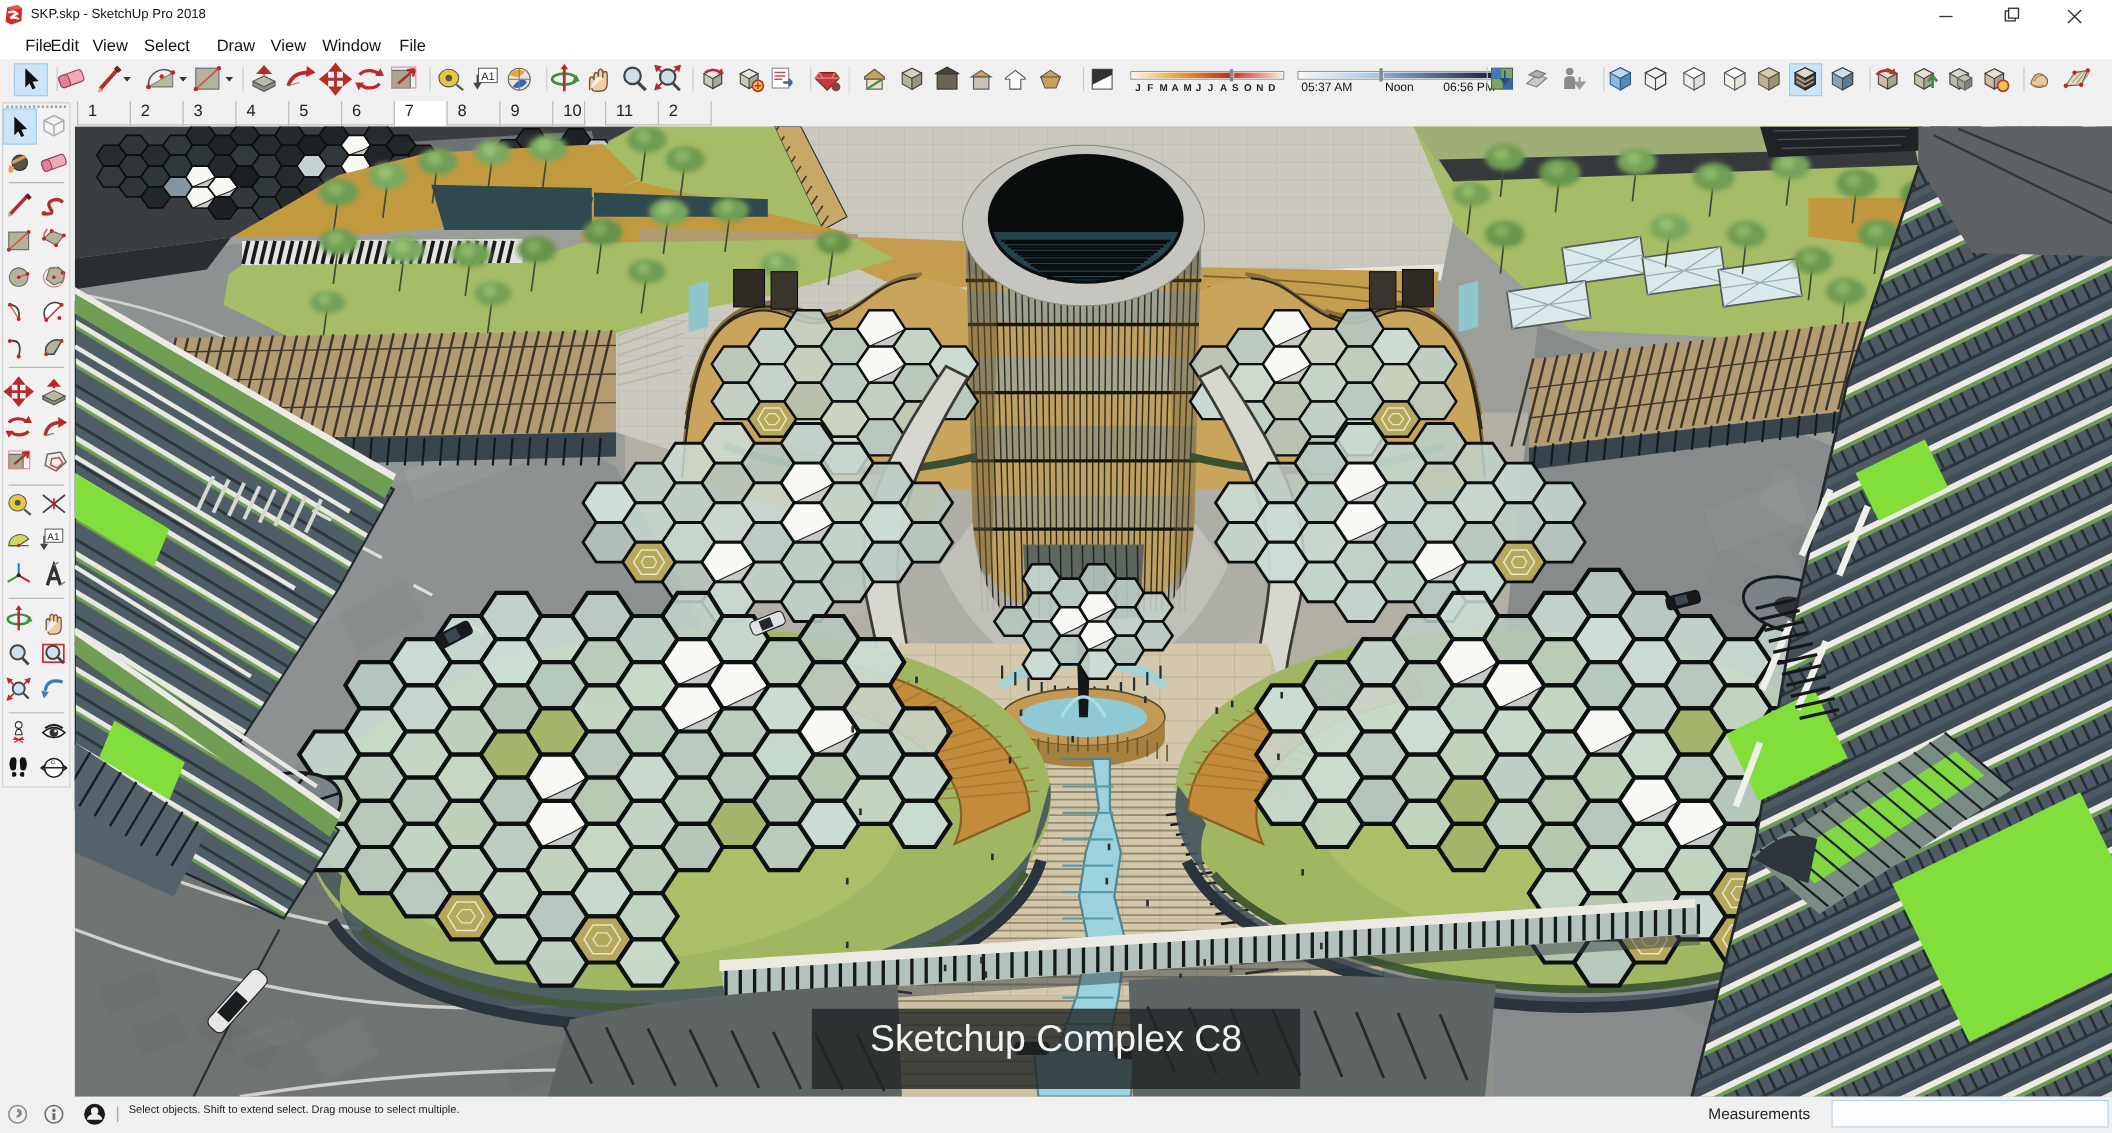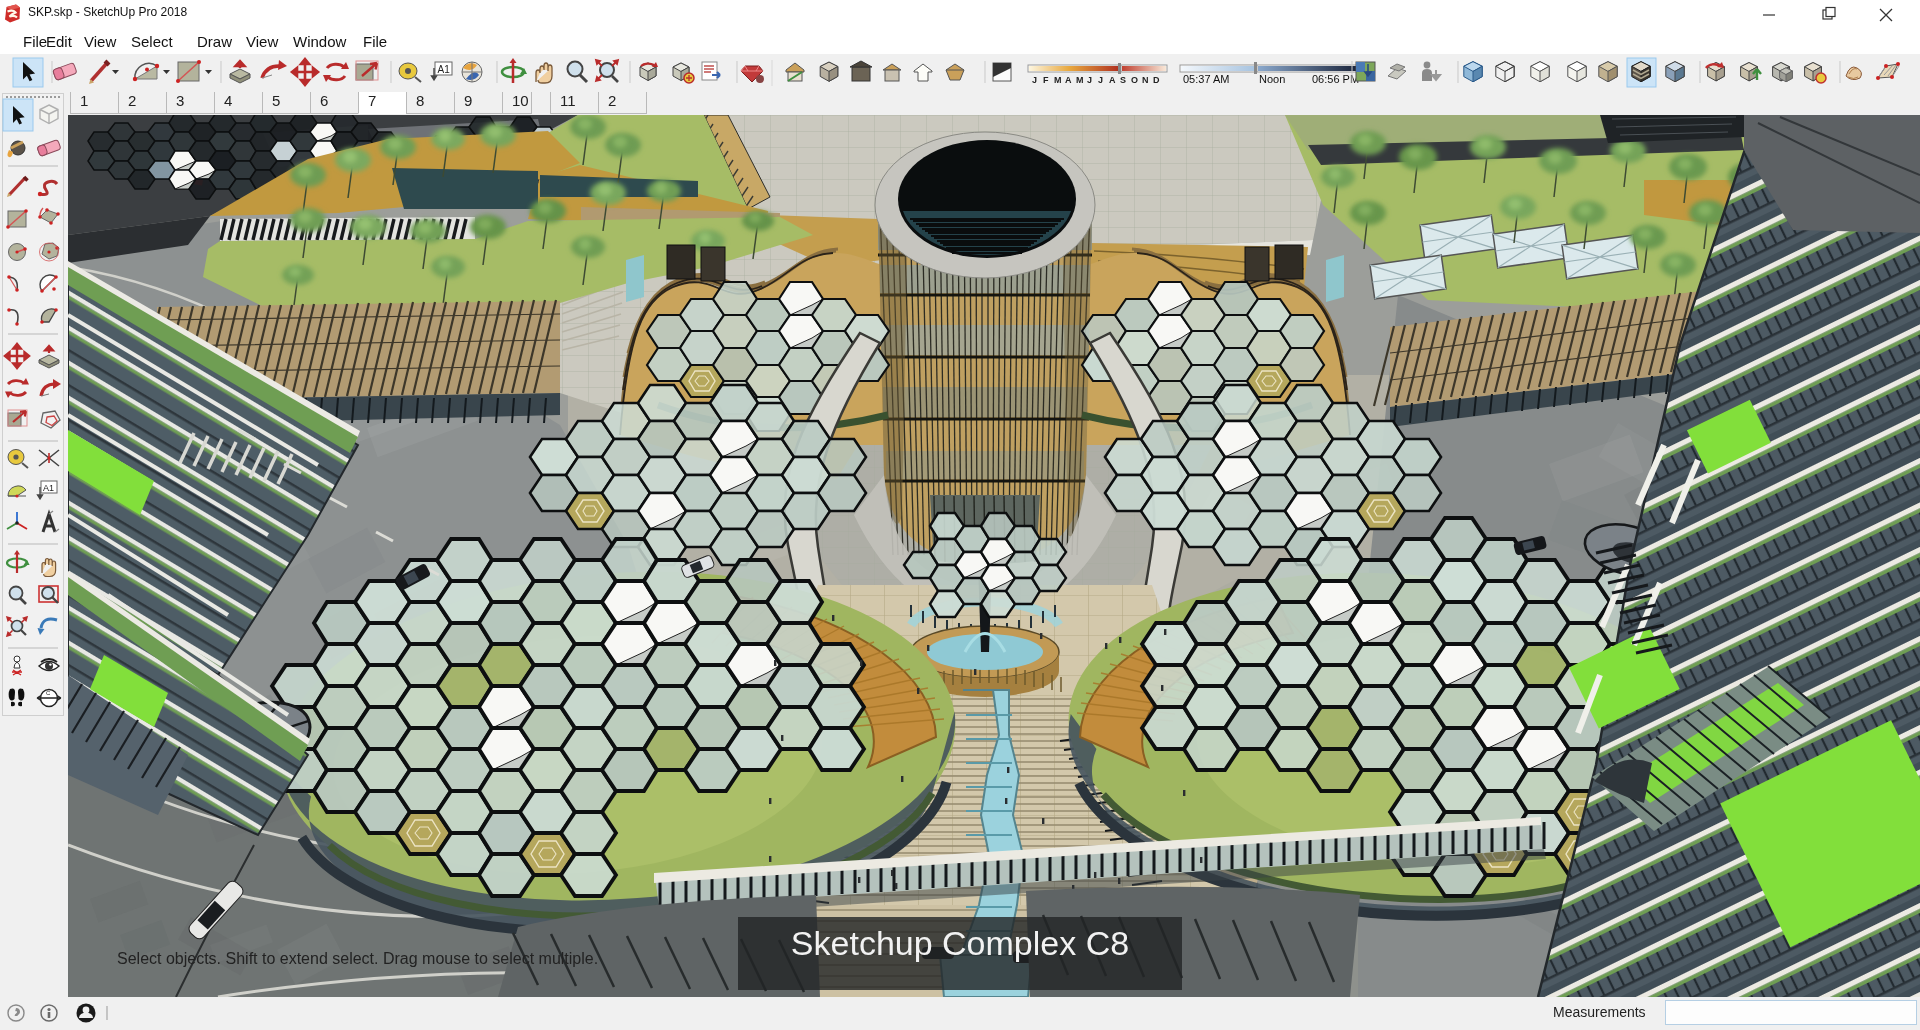--- a/index.html
+++ b/index.html
@@ -7,21 +7,21 @@
 #titlebar{left:0;top:0;width:1920px;height:30px;background:#ffffff;}
 #title-text{left:28px;top:5px;font-size:12px;color:#111;}
 #menubar{left:0;top:30px;width:1920px;height:24px;background:#ffffff;}
 .menu{position:absolute;top:3px;font-size:15px;color:#111;}
 #toolbar{left:0;top:54px;width:1920px;height:38px;background:#f0f0f0;border-bottom:1px solid #e3e3e3;}
 #tabsrow{left:0;top:92px;width:1920px;height:23px;background:#f0f0f0;}
 .tab{position:absolute;top:0;height:22px;background:#f0f0f0;border:1px solid #b9b9b9;border-top:none;font-size:15px;color:#222;padding-left:9px;box-sizing:border-box;}
 .tabactive{background:#ffffff;border-bottom:1px solid #ffffff;}
 #palette{left:2px;top:93px;width:62px;height:623px;background:#f1f1f1;border:1px solid #cfcfcf;box-sizing:border-box;}
 #statusbar{left:0;top:997px;width:1920px;height:33px;background:#f0f0f0;}
-#status-text{left:117px;top:950px;font-size:16px;color:#222;}
+#status-text{left:117px;top:1004px;font-size:10px;color:#222;}
 #meas-label{left:1553px;top:1004px;font-size:14px;color:#222;}
 #meas-box{left:1665px;top:1000px;width:250px;height:23px;background:#fdfdfd;border:1px solid #b5cfe4;}
 </style>
 </head>
 <body>
 
 <div id="titlebar" class="abs"></div>
 
 <svg class="abs" style="left:4px;top:4px" width="17" height="19" viewBox="0 0 17 19">
 <path d="M2.5 3 L12 0.5 L16 3.5 L15.5 15 L6 18.5 L1 15.5 Z" fill="#cf2c28"></path>

